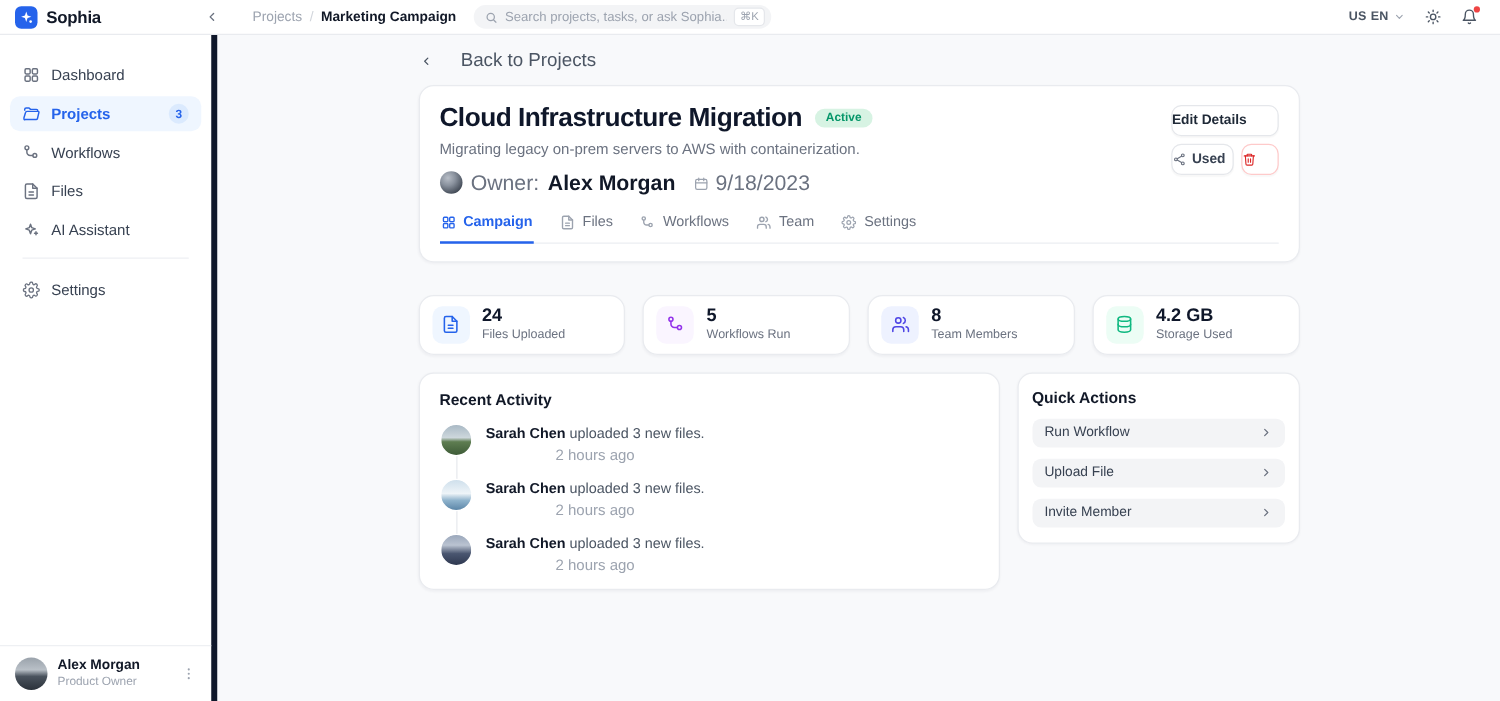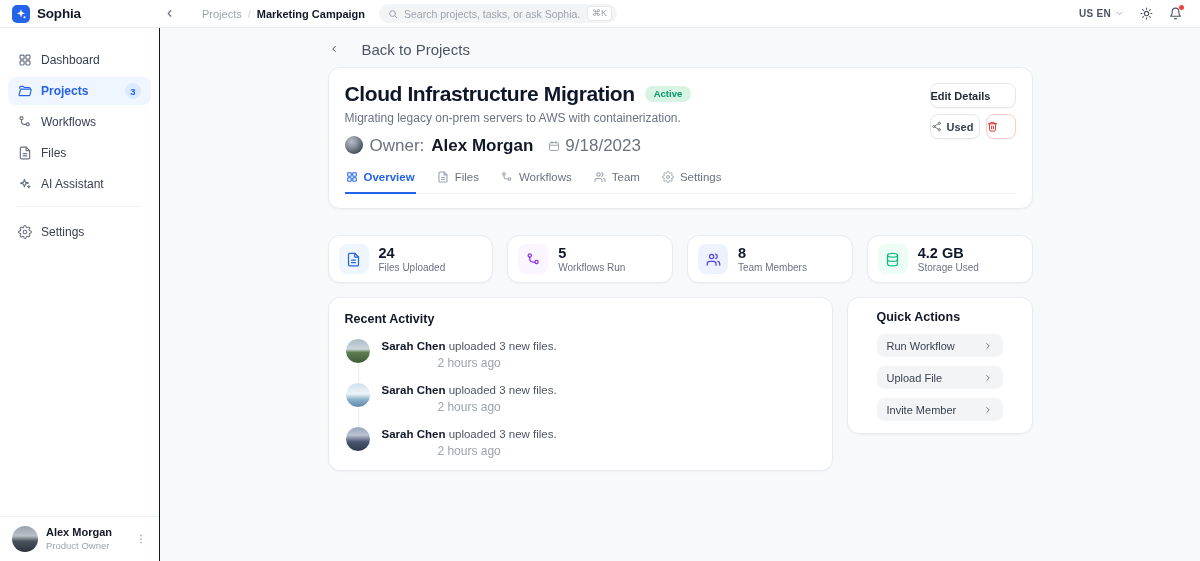--- a/index.html
+++ b/index.html
@@ -21,21 +21,21 @@
   .search input { border:none; outline:none; background:transparent; flex:1; font-size:10.5px; color:#374151; font-family:"Liberation Sans", sans-serif; }
   .search input::placeholder { color:#9ca3af; }
   .kbd { font-size:9px; color:#9ca3af; background:#fff; border:1px solid #e5e7eb; border-radius:4px; padding:1px 4px; line-height:1.2; }
   .topbar-right { margin-left:auto; display:flex; align-items:center; gap:16px; padding-right:18px; }
   .locale { display:flex; align-items:center; gap:4px; font-size:10px; color:#4b5563; font-weight:600; letter-spacing:.3px; cursor:pointer; }
   .icon-btn { color:#4b5563; cursor:pointer; position:relative; display:flex; }
   .bell-dot { position:absolute; top:-2px; right:-2px; width:5px; height:5px; border-radius:50%; background:#ef4444; }
 
   
   .shell { display:flex; height:533px; }
-  .sidebar { width:160px; flex:none; background:#fff; border-right:1px solid #0f172a; display:flex; flex-direction:column; }
+  .sidebar { width:174px; flex:none; background:#fff; border-right:5px solid #0f172a; display:flex; flex-direction:column; }
   .nav { padding:18px 8px 0; }
   .nav-item { height:28px; display:flex; align-items:center; gap:9px; padding:0 10px; border-radius:8px; font-size:12px; color:#374151; cursor:pointer; margin-bottom:3px; }
   .nav-item .ni { color:#6b7280; display:flex; }
   .nav-item.active { background:#eff6ff; color:#2563eb; font-weight:700; }
   .nav-item.active .ni { color:#2563eb; }
   .nav-badge { margin-left:auto; min-width:16px; height:16px; border-radius:8px; background:#dbeafe; color:#2563eb; font-size:9.5px; font-weight:700; display:flex; align-items:center; justify-content:center; padding:0 4px; }
   .nav-divider { height:1px; background:#eef0f3; margin:8px 10px 11px; }
   .sidebar-spacer { flex:1; }
   .user-card { border-top:1px solid #eef0f3; padding:9px 12px; display:flex; align-items:center; gap:8px; cursor:pointer; }
   .avatar { border-radius:50%; flex:none; }
@@ -99,21 +99,21 @@
   .activity-item { display:flex; gap:11px; margin-bottom:12px; position:relative; }
   .activity-item:last-child { margin-bottom:0; }
   .av-act { width:26px; height:26px; border:1px solid #fff; }
   .av-act-0 { background:linear-gradient(180deg,#a9b9c5 0%,#cdd7dc 42%,#5e7d51 56%,#3e5b37 100%); }
   .av-act-1 { background:linear-gradient(180deg,#cfe0ec 0%,#eef4f8 45%,#8fb3cc 68%,#5c86a8 100%); }
   .av-act-2 { background:linear-gradient(180deg,#9aa7bb 0%,#bac3d1 34%,#4a5670 62%,#2e3850 100%); }
   .activity-text { font-size:11.5px; color:#4b5563; line-height:14px; padding-top:1px; }
   .activity-actor { font-weight:700; color:#111827; }
   .activity-time { font-size:12px; color:#9ca3af; margin-top:3px;text-align:center; }
 
-  .quick-card { width:186px; flex:none; padding:12px 29px; align-self:flex-start; }
+  .quick-card { width:226px; flex:none; padding:12px 11px; align-self:flex-start; }
   .qa-list { margin-top:10px; display:flex; flex-direction:column; gap:9px; }
   .qa-btn { height:23px; background:#f3f4f6; border:none; border-radius:7px; display:flex; align-items:center; justify-content:space-between; padding:0 10px; font-family:"Liberation Sans", sans-serif; font-size:11px; color:#374151; cursor:pointer; }
   .qa-btn .qi { color:#6b7280; display:flex; }
 </style>
 </head>
 <body>
 
 <div class="topbar">
   <div class="brand">
     <div class="logo">
@@ -314,21 +314,21 @@
         <div class="tabs">
           <div class="tab active">
             <span class="ti">
               <svg width="12" height="12" viewBox="0 0 24 24" fill="none" stroke="currentColor" stroke-width="2.2" stroke-linejoin="round">
                   <rect x="3.5" y="3.5" width="7" height="7" rx="1.5"></rect>
                   <rect x="13.5" y="3.5" width="7" height="7" rx="1.5"></rect>
                   <rect x="3.5" y="13.5" width="7" height="7" rx="1.5"></rect>
                   <rect x="13.5" y="13.5" width="7" height="7" rx="1.5"></rect>
                 </svg>
             </span>
-            <span>Overview</span>
+            <span>Campaign</span>
           </div>
           <div class="tab">
             <span class="ti">
               <svg width="12" height="12" viewBox="0 0 24 24" fill="none" stroke="currentColor" stroke-width="2.2" stroke-linecap="round" stroke-linejoin="round">
                   <path d="M14 2H6a2 2 0 0 0-2 2v16a2 2 0 0 0 2 2h12a2 2 0 0 0 2-2V8z"></path>
                   <path d="M14 2v6h6"></path>
                   <path d="M9 13h6M9 17h6"></path>
                 </svg>
             </span>
             <span>Files</span>

